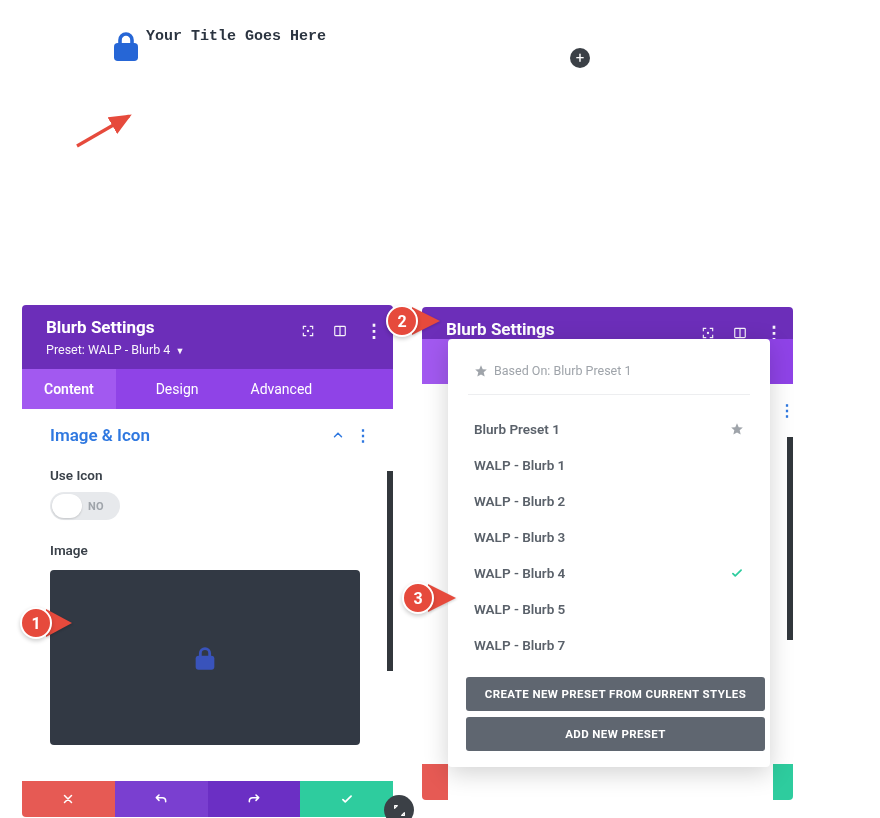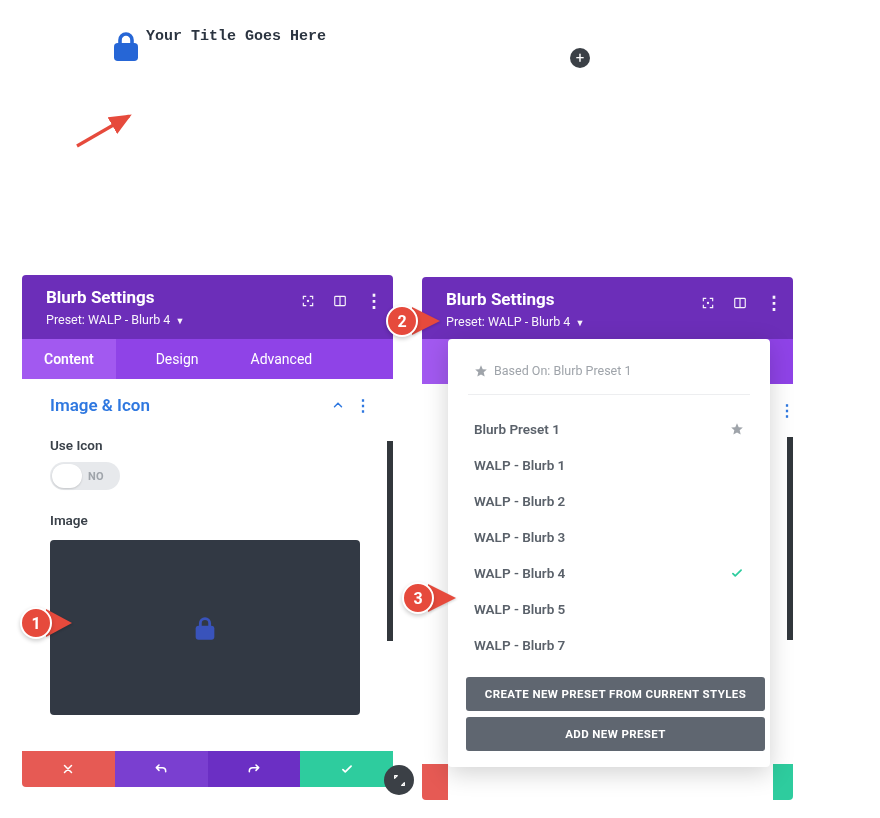--- a/index.html
+++ b/index.html
@@ -16,21 +16,21 @@
   .add-circle { position: absolute; top: 48px; left: 570px; width: 20px; height: 20px; border-radius: 50%; background: #3b4046; color: #fff; font-size: 15px; line-height: 20px; text-align: center; cursor: pointer; }
 
   
   .red-arrow { position: absolute; top: 108px; left: 73px; }
 
   
   .panel { position: absolute; width: 371px; background: #fff; border-radius: 4px; box-shadow: 0 0 0 rgba(0,0,0,0); }
   .panel.left { top: 275px; left: 22px; }
   .panel.right { top: 277px; left: 422px; }
 
-  .panel-head { background: #6c2eb9; color: #fff; padding: 12px 18px 12px 24px; border-radius: 4px 4px 0 0; position: relative; }
+  .panel-head { background: #6c2eb9; color: #fff; padding: 12px 18px 12px 24px; border-radius: 4px 4px 0 0; position: relative; margin-top: 30px; }
   .panel-title { font-weight: 700; font-size: 17px; }
   .panel-preset { font-size: 12.5px; margin-top: 5px; opacity: 0.95; }
   .panel-preset-caret { font-size: 9px; margin-left: 2px; }
   .panel-head-icons { position: absolute; top: 15px; right: 10px; display: flex; gap: 18px; align-items: center; }
   .head-icon { color: #fff; opacity: 0.95; cursor: pointer; }
 
   .tabs { display: flex; background: #8f43e7; }
   .tab { flex: 0 0 auto; padding: 12px 22px; font-size: 14px; color: #fff; cursor: pointer; }
   .tab.active { background: #a259f0; font-weight: 600; }
   .tab:nth-child(2) { padding-left: 40px; padding-right: 30px; }

